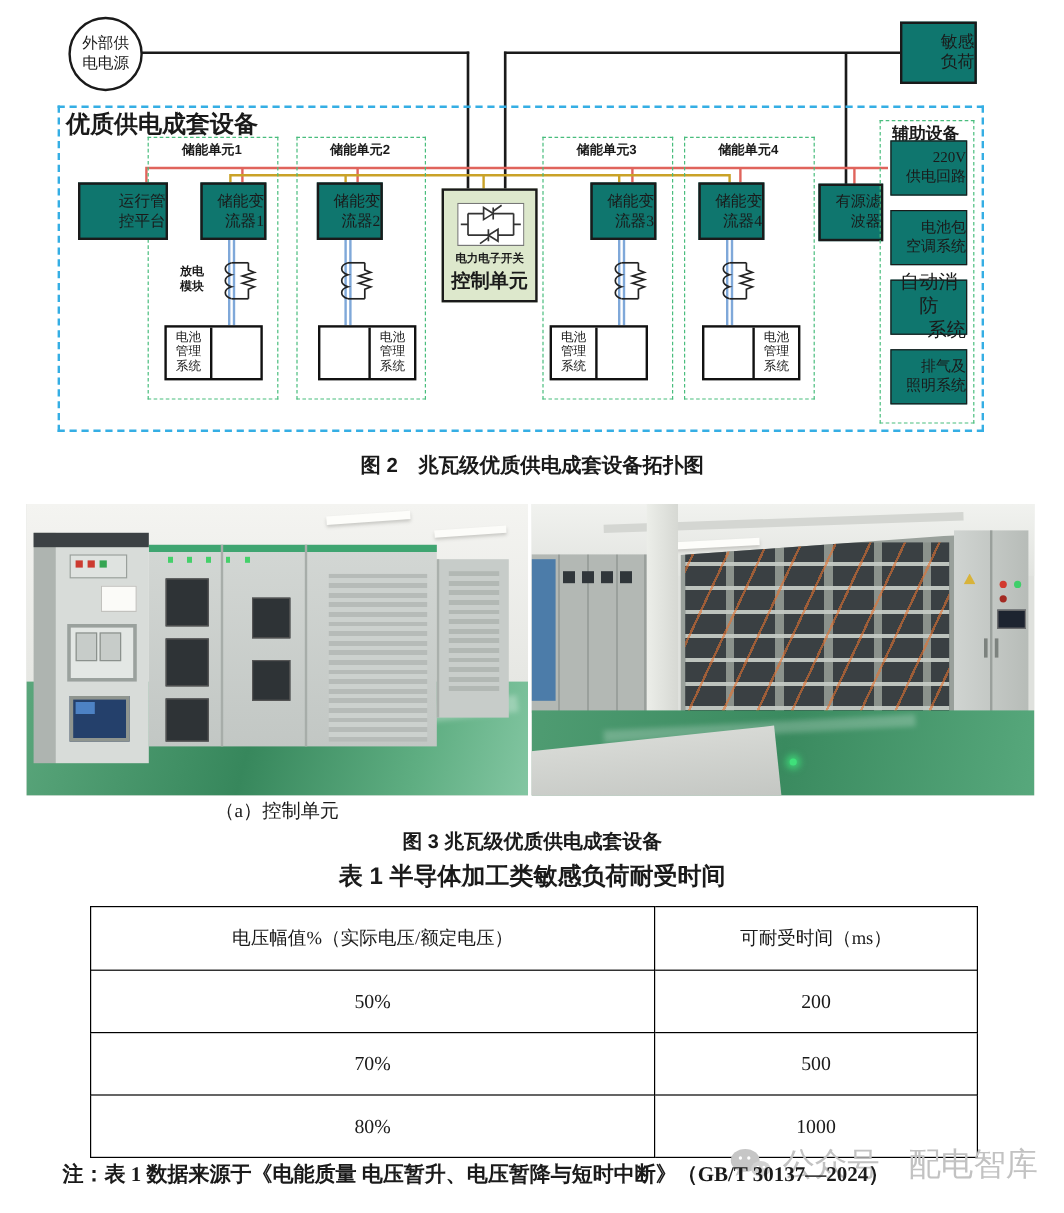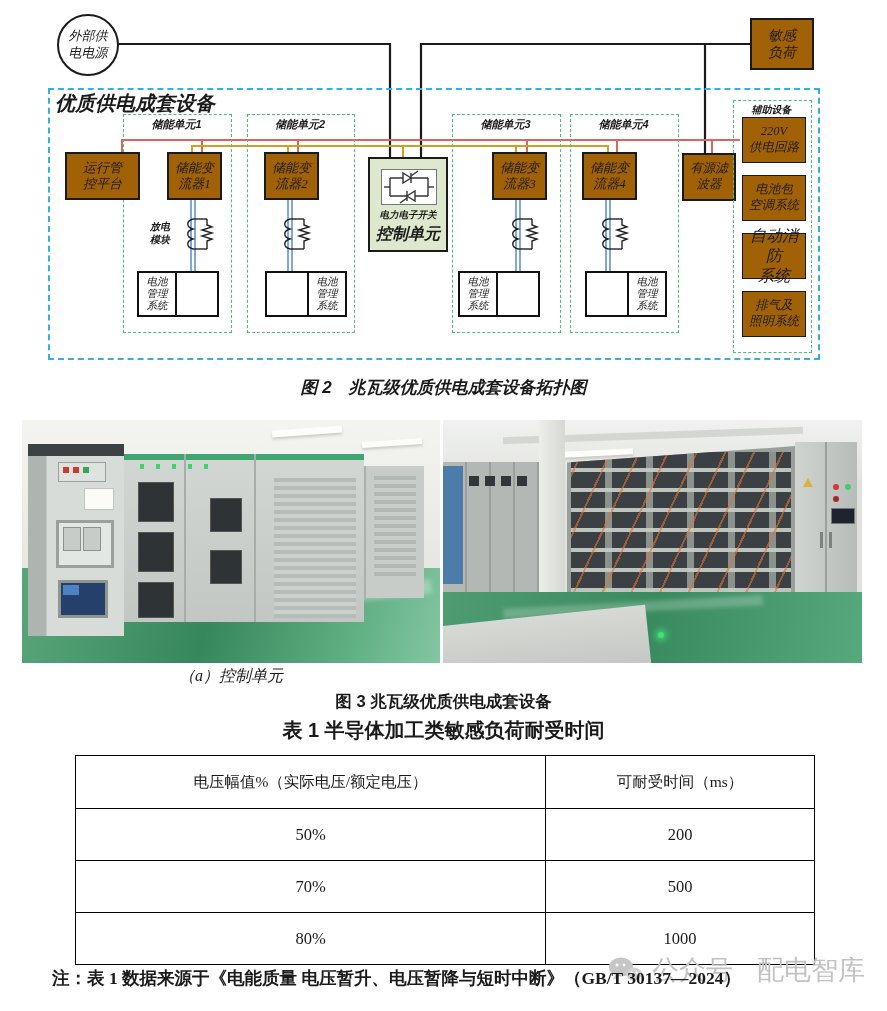--- a/index.html
+++ b/index.html
@@ -1,21 +1,21 @@
 <!DOCTYPE html>
 <html><head>
 <meta charset="utf-8">
 <style>
   html,body{margin:0;padding:0;background:#fff;}
   .page{position:relative;width:887px;height:1011px;background:#ffffff;overflow:hidden;
         font-family:"Liberation Serif","DejaVu Serif",serif;color:#1a1a1a;}
-  .abs{position:absolute;font-style:italic;}
+  .abs{position:absolute;}
   
-  .dbox{position:absolute;border:2px solid #1a1a1a;background:#a16207;display:flex;flex-direction:column;
-        align-items:center;justify-content:center;text-align:center;line-height:1.25;font-size:13px;}
+  .dbox{position:absolute;border:2px solid #1a1a1a;background:#0f766e;display:flex;flex-direction:column;
+        align-items:flex-end;justify-content:center;text-align:center;line-height:1.25;font-size:13px;}
   .dash-blue{position:absolute;border:2.5px dashed #35aee4;}
   .dash-green{position:absolute;border:1.6px dashed #49bd7d;}
   .blabel{font-family:"Liberation Sans","DejaVu Sans",sans-serif;font-weight:bold;}
   .circle{position:absolute;border:2px solid #1a1a1a;border-radius:50%;display:flex;flex-direction:column;
         align-items:center;justify-content:center;text-align:center;font-size:13px;line-height:1.3;background:#fff;}
   .caption{position:absolute;left:0;width:887px;text-align:center;}
   .cap-sans{font-family:"Liberation Sans","DejaVu Sans",sans-serif;font-weight:bold;}
   
   .t1{position:absolute;left:75px;top:755px;width:739px;border-collapse:collapse;table-layout:fixed;}
   .t1 td{border:1.7px solid #000;text-align:center;vertical-align:middle;font-size:16.5px;}
@@ -196,21 +196,21 @@
       <div class="blabel" style="position:absolute;left:0;top:50px;width:100%;text-align:center;font-size:9.5px;">电力电子开关</div>
       <div class="blabel" style="position:absolute;left:0;top:65px;width:100%;text-align:center;font-size:16px;">控制单元</div>
     </div>
 
     <div class="dbox" style="left:682px;top:153px;width:50px;height:44px;font-size:12.5px;">
       <div>有源滤</div>
       <div>波器</div>
     </div>
 
     <div class="dash-green" style="left:733px;top:100px;width:77px;height:251px;"></div>
-    <div class="abs blabel" style="left:733px;top:103px;width:77px;text-align:center;font-size:10px;">辅助设备</div>
+    <div class="abs blabel" style="left:733px;top:103px;width:77px;text-align:center;font-size:14px;">辅助设备</div>
     <div class="dbox" style="left:742px;top:117px;width:62px;height:44px;font-size:12.5px;border-width:1.5px;">
       <div>220V</div>
       <div>供电回路</div>
     </div>
     <div class="dbox" style="left:742px;top:175px;width:62px;height:44px;font-size:12.5px;border-width:1.5px;">
       <div>电池包</div>
       <div>空调系统</div>
     </div>
     <div class="dbox" style="left:742px;top:233px;width:62px;height:44px;font-size:16px;border-width:1.5px;">
       <div>自动消防</div>

